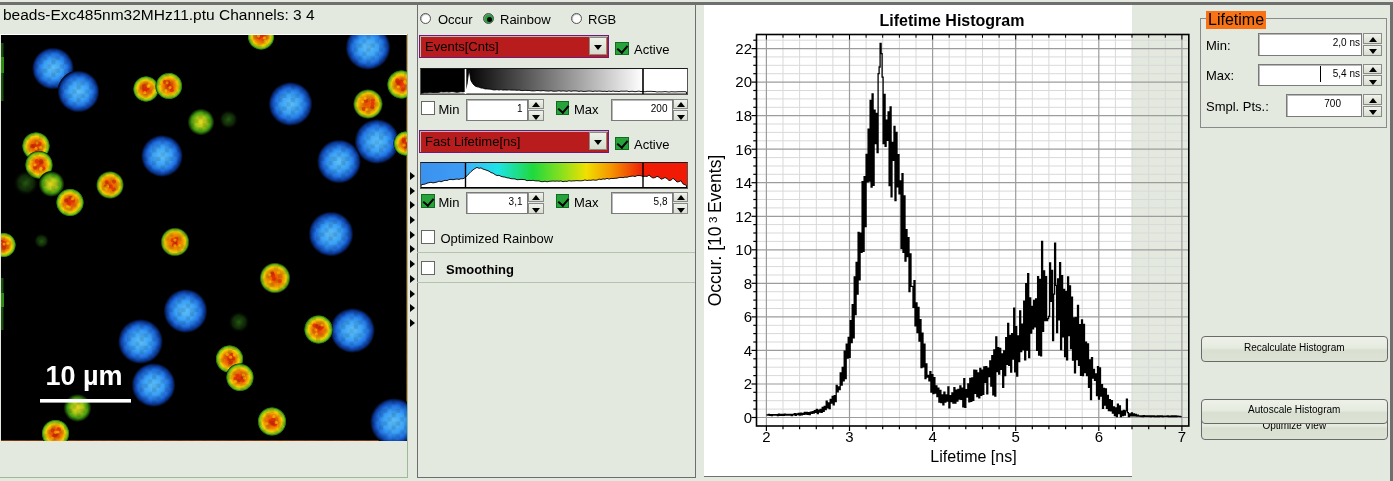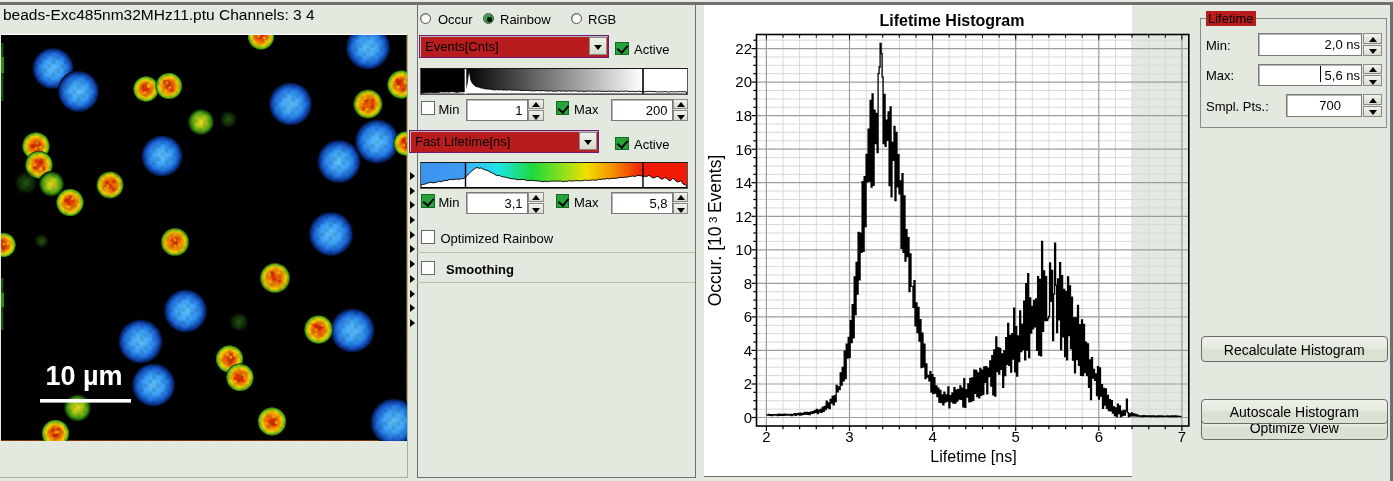--- a/index.html
+++ b/index.html
@@ -27,45 +27,45 @@
 .cb.on::after{content:"";position:absolute;left:3px;top:0.5px;width:5px;height:8px;
 border:solid #000;border-width:0 2.4px 2.4px 0;transform:rotate(40deg);}
 .combo{position:absolute;width:190px;height:23px;background:#b91c1c;
 border:1px solid #701a75;box-shadow:inset 1px 1px 0 #b8b8b8;}
 .combo .t{position:absolute;left:5px;top:3.5px;font-size:13px;}
 .combo .btn{position:absolute;right:1.5px;top:1.5px;width:18px;height:18px;
 background:linear-gradient(#eef2e9,#d6dccd);border:1px solid #8a8a8a;}
 .combo .btn::after{content:"";position:absolute;left:4.5px;top:6.5px;width:0;height:0;
 border-top:5px solid #000;border-left:4px solid transparent;border-right:4px solid transparent;}
 .numbox{position:absolute;height:22.5px;background:#fff;border:1px solid #7a7a7a;
-box-shadow:inset 1px 1px 0 #b8b8b8;font-size:13px;text-align:right;padding:3px 4px 0 0;}
+box-shadow:inset 1px 1px 0 #b8b8b8;font-size:10px;text-align:right;padding:3px 4px 0 0;}
 .spin{position:absolute;width:15.5px;height:22.5px;}
 .spin .u,.spin .d{position:absolute;left:0;width:15.5px;height:10.7px;
 background:linear-gradient(#f0f3ec,#d8decf);border:1px solid #8a8a8a;}
 .spin .u{top:0;}.spin .d{bottom:0;}
 .spin .u::after{content:"";position:absolute;left:3.2px;top:2.8px;width:0;height:0;
 border-bottom:5px solid #000;border-left:4px solid transparent;border-right:4px solid transparent;}
 .spin .d::after{content:"";position:absolute;left:3.2px;top:3.2px;width:0;height:0;
 border-top:5px solid #000;border-left:4px solid transparent;border-right:4px solid transparent;}
 .spin.w{width:18.5px;}
 .spin.w .u,.spin.w .d{width:18.5px;}
 .spin.w .u::after,.spin.w .d::after{left:4.7px;}
 .bar{position:absolute;left:420px;width:268px;height:27px;background:#000;
 border:1px solid #555;border-top:1.5px solid #1a1a1a;}
 .sep{position:absolute;left:417px;width:278px;height:1px;background:#b5c2ae;}
 #chartpanel{left:697px;top:4.5px;width:428px;height:472.5px;background:#fff;
 border-bottom:1.5px solid #707070;margin-left:7px;}
 #rpanel{left:1193.5px;top:4.5px;width:196.5px;height:476.5px;background:#e3e9de;}
 .gbox{position:absolute;left:6.5px;top:13px;width:187px;height:110.5px;
 border:1.5px solid #8a8a8a;}
-.gboxlbl{position:absolute;left:5px;top:-8px;background:#b91c1c;padding:0 2px;
-font-size:13px;}
+.gboxlbl{position:absolute;left:5px;top:-8px;background:#f97316;padding:0 2px;
+font-size:16px;}
 .btn2{position:absolute;left:7.5px;width:186.5px;height:25.5px;border:1px solid #6a6a6a;
 border-radius:4px;background:linear-gradient(#edf1e8 0%,#e6ebe0 45%,#d9dfd1 55%,#dce2d4 100%);
-font-size:14px;color:#000;text-align:center;padding-top:4.5px;}
+font-size:10px;color:#000;text-align:center;padding-top:4.5px;}
 </style></head>
 <body>
 <div class="abs" id="topborder"></div>
 <div class="abs" id="fname">beads-Exc485nm32MHz11.ptu Channels: 3 4</div>
 
 <div class="abs" id="imgtopline"></div>
 <div class="abs" id="imgright"></div>
 <div class="abs" id="imgbottom"></div>
 <div class="abs" id="theimage">
 <svg width="405.5" height="405.5" viewBox="0 0 405.5 405.5">
@@ -353,21 +353,21 @@
     <span class="d"></span>
   </div>
 <div class="cb on" style="left:555.5px;top:101px;"></div>
 <div class="lbl" style="left:574px;top:101.5px;">Max</div>
 <div class="numbox" style="left:611px;top:98.5px;width:61.5px;">200</div>
 <div class="spin" style="left:672.5px;top:98.5px;">
     <span class="u"></span>
     <span class="d"></span>
   </div>
 
-<div class="combo" style="left:409px;top:129.5px;">
+<div class="combo" style="left:419px;top:129.5px;">
     <span class="t">Fast Lifetime[ns]</span>
     <span class="btn"></span>
   </div>
 <div class="cb on" style="left:615px;top:136.5px;"></div>
 <div class="lbl" style="left:634px;top:137px;">Active</div>
 
 <div class="bar" style="top:161.5px;">
 <svg width="265.5" height="24.5" viewBox="421.5 163 265.5 24.5" preserveAspectRatio="none">
 <defs>
 <linearGradient id="lgblue" x1="0" x2="1">
@@ -620,21 +620,21 @@
 <div class="gbox">
       <span class="gboxlbl">Lifetime</span>
     </div>
 <div class="lbl" style="left:12.5px;top:33px;">Min:</div>
 <div class="numbox" style="left:64.5px;top:28.5px;width:104px;padding-right:1px;">2,0 ns</div>
 <div class="spin w" style="left:169.5px;top:28.5px;">
       <span class="u"></span>
       <span class="d"></span>
     </div>
 <div class="lbl" style="left:12.5px;top:63.5px;">Max:</div>
-<div class="numbox" style="left:64.5px;top:59px;width:104px;padding-right:1px;">5,6 ns</div>
+<div class="numbox" style="left:64.5px;top:59px;width:104px;padding-right:1px;">5,4 ns</div>
 <div style="position:absolute;left:126.5px;top:61.5px;width:1.2px;height:16px;background:#000;"></div>
 <div class="spin w" style="left:169.5px;top:59px;">
       <span class="u"></span>
       <span class="d"></span>
     </div>
 <div class="lbl" style="left:12.5px;top:94px;">Smpl. Pts.:</div>
 <div class="numbox" style="left:92.5px;top:89.5px;width:76px;padding-right:20px;">700</div>
 <div class="spin w" style="left:169.5px;top:89.5px;">
       <span class="u"></span>
       <span class="d"></span>

